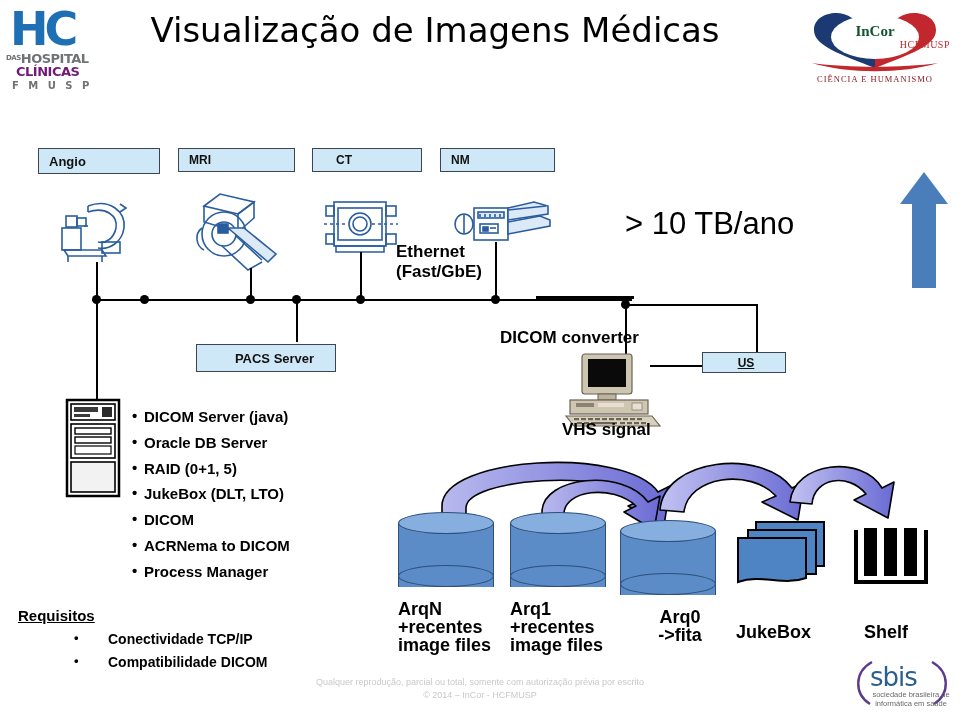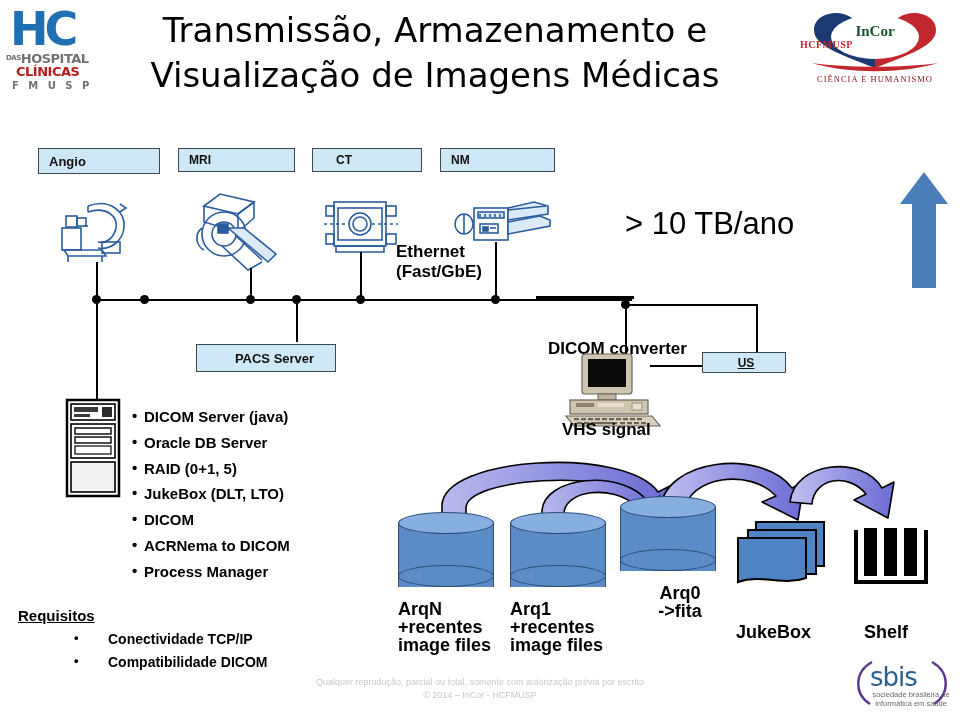--- a/index.html
+++ b/index.html
@@ -19,21 +19,21 @@
     font-size:34px;line-height:45px;
     color:#000;text-align:center;
     font-family:"DejaVu Sans", sans-serif;
     font-weight:400;
   }
 
   
   .hc-logo{left:6px;top:6px;width:92px;height:105px;}
   .hc-mark{font-family:"DejaVu Sans",sans-serif;font-weight:bold;font-size:46px;color:#1f6fb5;letter-spacing:-4px;line-height:46px;padding-left:4px;}
   .hc-l1{font-family:"DejaVu Sans",sans-serif;font-weight:bold;font-size:13px;color:#6f7376;letter-spacing:-0.5px;line-height:13px;}
-  .hc-l2{font-family:"DejaVu Sans",sans-serif;font-weight:bold;font-size:13px;color:#b91c1c;letter-spacing:-0.5px;line-height:14px;padding-left:10px;}
+  .hc-l2{font-family:"DejaVu Sans",sans-serif;font-weight:bold;font-size:13px;color:#701a75;letter-spacing:-0.5px;line-height:14px;padding-left:10px;}
   .hc-das{font-size:7px;vertical-align:top;}
   .hc-l3{font-family:"DejaVu Sans",sans-serif;font-weight:bold;font-size:10px;color:#6f7376;letter-spacing:3px;line-height:13px;padding-left:6px;}
 
   
   .incor-logo{left:800px;top:6px;width:150px;height:78px;}
   .incor-tag{
     position:absolute;left:0;bottom:0;width:150px;text-align:center;
     font-family:"Liberation Serif",serif;font-size:8.5px;color:#8b1a24;letter-spacing:1px;
   }
 
@@ -90,33 +90,32 @@
   <div class="abs hc-logo">
     <div class="hc-mark">HC</div>
     <div class="hc-l1">
       <span class="hc-das">DAS</span><span>HOSPITAL</span>
     </div>
     <div class="hc-l2">CLÍNICAS</div>
     <div class="hc-l3">F M U S P</div>
   </div>
 
   <div class="abs title">
-    <div>Transmissão, Armazenamento e</div>
     <div>Visualização de Imagens Médicas</div>
   </div>
 
   <div class="abs incor-logo">
     <svg width="150" height="70" viewBox="0 0 150 70">
       <path d="M75 62 C 40 48, 14 40, 14 24 C 14 8, 38 2, 52 12 C 62 19, 70 28, 75 36 Z" fill="#1b3a73"></path>
       <path d="M75 62 C 110 48, 136 40, 136 24 C 136 8, 112 2, 98 12 C 88 19, 80 28, 75 36 Z" fill="#c1272d"></path>
       <ellipse cx="75" cy="31" rx="44" ry="22" fill="#ffffff"></ellipse>
       <path d="M12 57 C 48 68, 102 68, 138 57 C 102 62, 48 62, 12 57 Z" fill="#c1272d"></path>
     </svg>
     <div style="position:absolute;left:0;top:17px;width:150px;text-align:center;font-family:'Liberation Serif',serif;font-size:15px;font-weight:bold;color:#14532d;">InCor</div>
-    <div style="position:absolute;left:0;top:33px;width:150px;text-align:left;font-family:'Liberation Serif',serif;font-size:10px;font-weight:bold;color:#c1272d;letter-spacing:0.5px;">HCFMUSP</div>
+    <div style="position:absolute;left:0;top:33px;width:150px;text-align:right;font-family:'Liberation Serif',serif;font-size:10px;font-weight:normal;color:#c1272d;letter-spacing:0.5px;">HCFMUSP</div>
     <div class="incor-tag">CIÊNCIA E HUMANISMO</div>
   </div>
 
   <div class="abs modbox" style="left:38px;top:148px;width:122px;height:26px;">
     <span>Angio</span>
   </div>
   <div class="abs modbox" style="left:178px;top:148px;width:117px;height:24px;font-size:12px;">
     <span>MRI</span>
   </div>
   <div class="abs modbox" style="left:312px;top:148px;width:110px;height:24px;font-size:12px;padding-left:23px;">
@@ -220,21 +219,21 @@
   <div class="abs dot" style="left:246px;top:295px;"></div>
   <div class="abs dot" style="left:292px;top:295px;"></div>
   <div class="abs dot" style="left:356px;top:295px;"></div>
   <div class="abs dot" style="left:491px;top:295px;"></div>
   <div class="abs dot" style="left:621px;top:300px;"></div>
 
   <div class="abs modbox" style="left:196px;top:344px;width:140px;height:28px;justify-content:center;padding-left:17px;font-size:13px;">
     <span>PACS Server</span>
   </div>
 
-  <div class="abs lbl-lg" style="left:548px;top:328px;margin-top:11px;">DICOM converter</div>
+  <div class="abs lbl-lg" style="left:500px;top:328px;">DICOM converter</div>
 
   <svg class="abs" style="left:560px;top:352px;" width="110" height="78" viewBox="0 0 110 78">
 
     <rect x="22" y="2" width="50" height="40" rx="3" fill="#cfc6b2" stroke="#6b6354" stroke-width="1.2"></rect>
     <rect x="28" y="7" width="38" height="28" fill="#0a0a0a"></rect>
     <rect x="38" y="42" width="18" height="6" fill="#bdb3a0" stroke="#6b6354" stroke-width="1"></rect>
 
     <rect x="10" y="48" width="78" height="14" fill="#cfc6b2" stroke="#6b6354" stroke-width="1.2"></rect>
     <rect x="16" y="51" width="18" height="4" fill="#8b8271"></rect>
     <rect x="38" y="51" width="26" height="4" fill="#e6dfd2"></rect>
@@ -347,21 +346,21 @@
     <div class="cyl-body"></div>
     <div class="cyl-bot"></div>
     <div class="cyl-top"></div>
     <div class="cyl-label">
       <div>Arq1</div>
       <div>+recentes</div>
       <div>image files</div>
     </div>
   </div>
 
-  <div class="cyl" style="left:620px;top:496px;text-align:center;">
+  <div class="cyl" style="left:620px;top:520px;text-align:center;">
     <div class="cyl-body"></div>
     <div class="cyl-bot"></div>
     <div class="cyl-top"></div>
     <div class="cyl-label">
       <div>Arq0</div>
       <div>-&gt;fita</div>
       <div></div>
     </div>
   </div>
 

